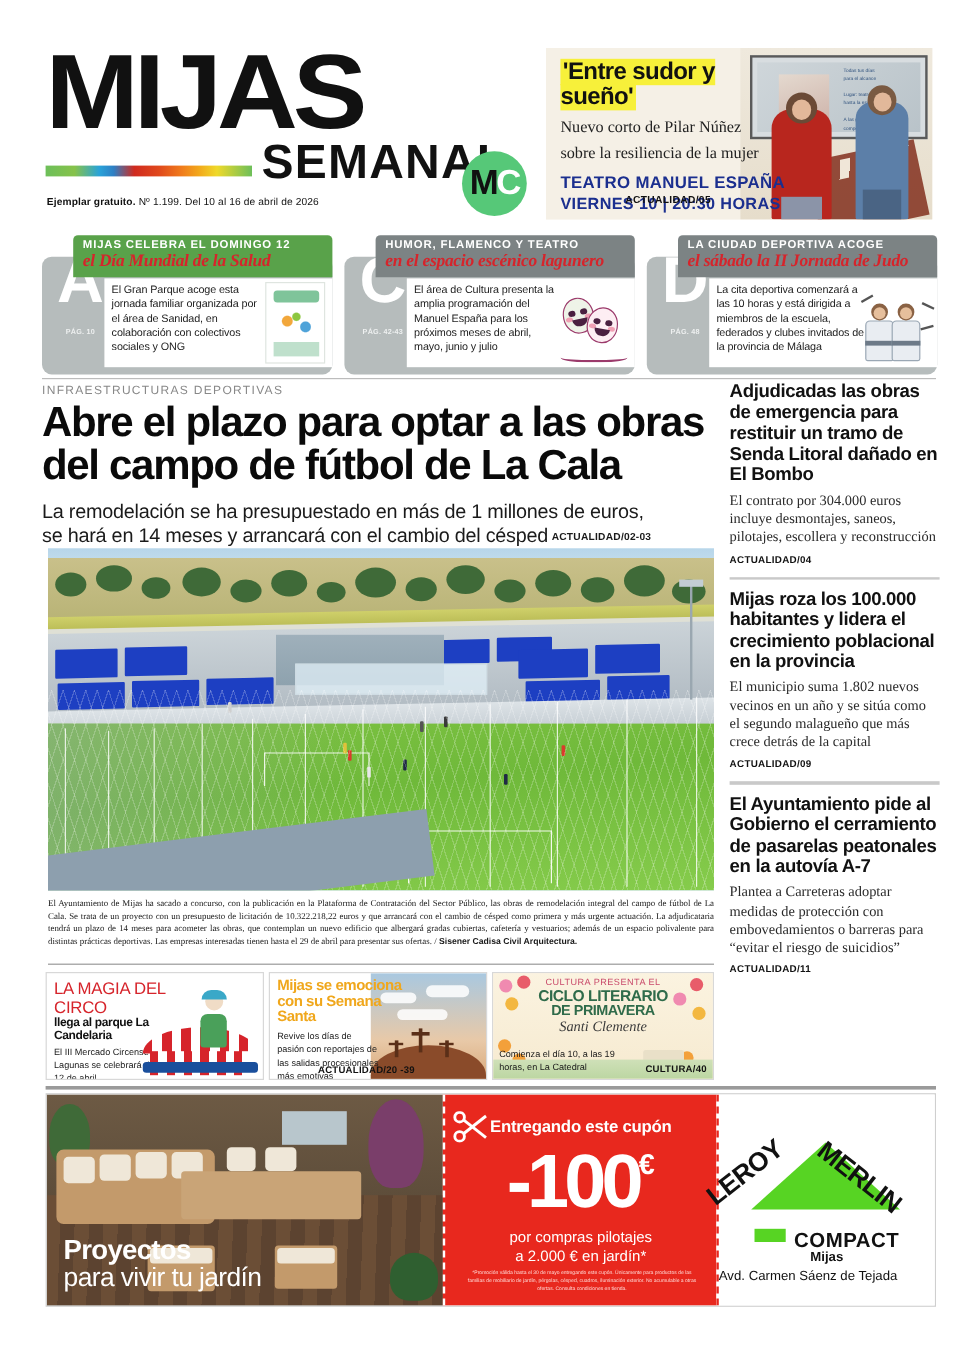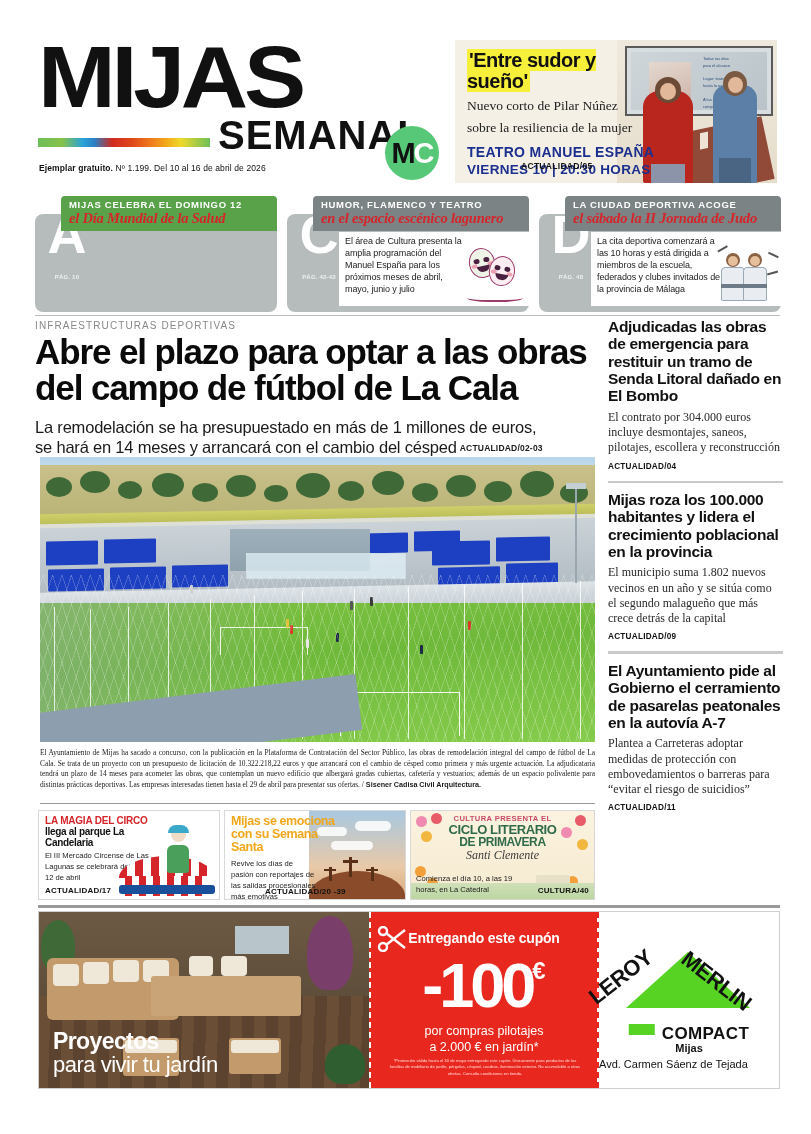--- a/index.html
+++ b/index.html
@@ -323,21 +323,21 @@
     letter-spacing:0.25px;
   }
 
   
   .strip { position:absolute; left:38px; top:810px; width:557px; height:90px; }
   .strip-cell { position:absolute; top:0; height:90px; overflow:hidden;
     border:1px solid #d8d8d8; }
   .sc1 { left:0;   width:182px; background:#ffffff; }
   .sc2 { left:186px; width:182px; background:#ffffff; }
   .sc3 { left:372px; width:185px; background:#fdf6e6; }
-  .sc-kicker { font-weight:bold; font-size:10px; color:#d6242b; letter-spacing:-0.2px; }
+  .sc-kicker { font-weight:normal; font-size:14px; color:#d6242b; letter-spacing:-0.2px; }
   .sc-kicker2 { font-weight:bold; font-size:10px; color:#111; letter-spacing:-0.3px; }
   .sc-text { font-size:7.6px; color:#222; line-height:1.42; }
   .sc-tag { font-weight:bold; font-size:8px; color:#111; letter-spacing:0.2px; }
   .sc2-title { font-weight:bold; font-size:12.5px; color:#f0a71c; line-height:1.05;
     letter-spacing:-0.4px; }
   .sc2-sky { position:absolute; right:0; top:0; width:96px; height:90px;
     background:linear-gradient(180deg,#a9c8e0 0%, #e8c9a8 62%, #d9a878 100%); }
   .cloud { position:absolute; background:#fff; border-radius:10px; opacity:.85; }
   .hill-br { position:absolute; bottom:0; left:0; width:100%; height:30px;
     background:#8a4b2a; border-radius:60% 60% 0 0 / 100% 100% 0 0; }
@@ -355,21 +355,21 @@
   .clown { position:absolute; right:26px; bottom:26px; width:30px; height:46px; }
   .clown .body { position:absolute; bottom:0; left:4px; width:22px; height:28px;
     background:#4aa05a; border-radius:6px 6px 3px 3px; }
   .clown .head { position:absolute; top:0; left:8px; width:15px; height:15px;
     border-radius:50%; background:#f0dcc6; }
   .clown .hair { position:absolute; top:-2px; left:5px; width:21px; height:8px;
     border-radius:9px 9px 0 0; background:#3aa8c8; }
   .sc3-frame { position:absolute; left:0; top:0; width:183px; height:88px;
     background:linear-gradient(180deg,#fbf3e0,#f6ead0); }
   .flower { position:absolute; width:11px; height:11px; border-radius:50%; }
-  .sc3-k { font-weight:bold; font-size:7.6px; color:#c94a6a; letter-spacing:0.4px; }
+  .sc3-k { font-weight:normal; font-size:7.6px; color:#c94a6a; letter-spacing:0.4px; }
   .sc3-t1 { font-weight:bold; font-size:13px; color:#2f6b4a; letter-spacing:-0.4px;
     line-height:1.0; }
   .sc3-t2 { font-weight:bold; font-size:12px; color:#2f6b4a; letter-spacing:-0.4px;
     line-height:1.0; }
   .sc3-script { font-family:"Liberation Serif", serif; font-style:italic;
     font-size:12px; color:#3a3a3a; }
   .sc3-text { font-size:7.6px; color:#1a1a1a; line-height:1.45; }
 
   
   .ad-rule { position:absolute; left:38px; top:905px; width:742px; height:3px;
@@ -478,20 +478,30 @@
   <div class="teasers">
 
     <div class="teaser t1">
       <div class="teaser-body"></div>
       <div class="teaser-letter">A</div>
       <div class="teaser-pag">PÁG. 10</div>
       <div class="teaser-head" style="background: rgb(89, 162, 74);">
         <div class="teaser-kicker">MIJAS CELEBRA EL DOMINGO 12</div>
         <div class="teaser-title">el Día Mundial de la Salud</div>
       </div>
+      <div class="teaser-white">
+        <div class="teaser-text">El Gran Parque acoge esta jornada familiar organizada por el área de Sanidad, en colaboración con colectivos sociales y ONG</div>
+        <div class="teaser-art">
+          <div class="art-poster">
+              <div class="g1"></div>
+              <div class="g2"></div>
+              <div class="g3"></div>
+            </div>
+        </div>
+      </div>
     </div>
 
     <div class="teaser t2">
       <div class="teaser-body"></div>
       <div class="teaser-letter">C</div>
       <div class="teaser-pag">PÁG. 42-43</div>
       <div class="teaser-head" style="background: rgb(124, 131, 132);">
         <div class="teaser-kicker">HUMOR, FLAMENCO Y TEATRO</div>
         <div class="teaser-title">en el espacio escénico lagunero</div>
       </div>

